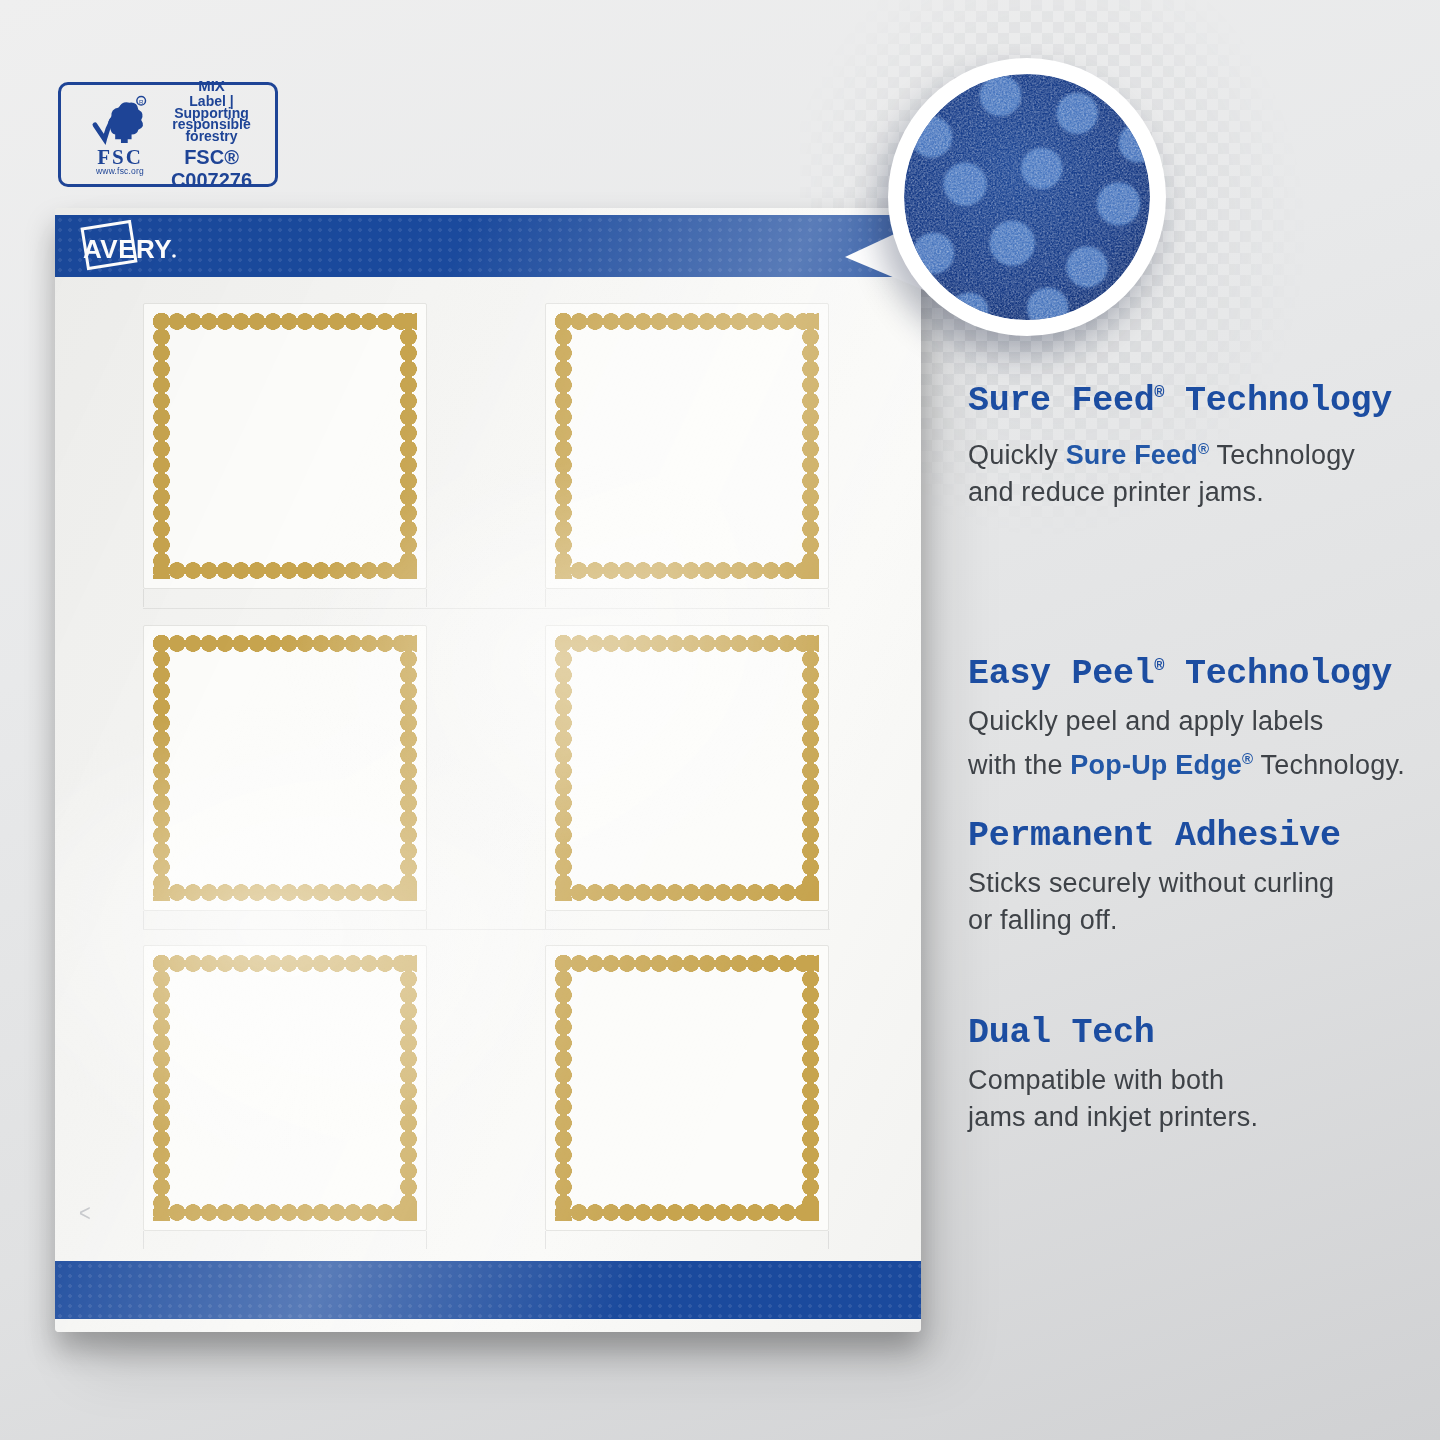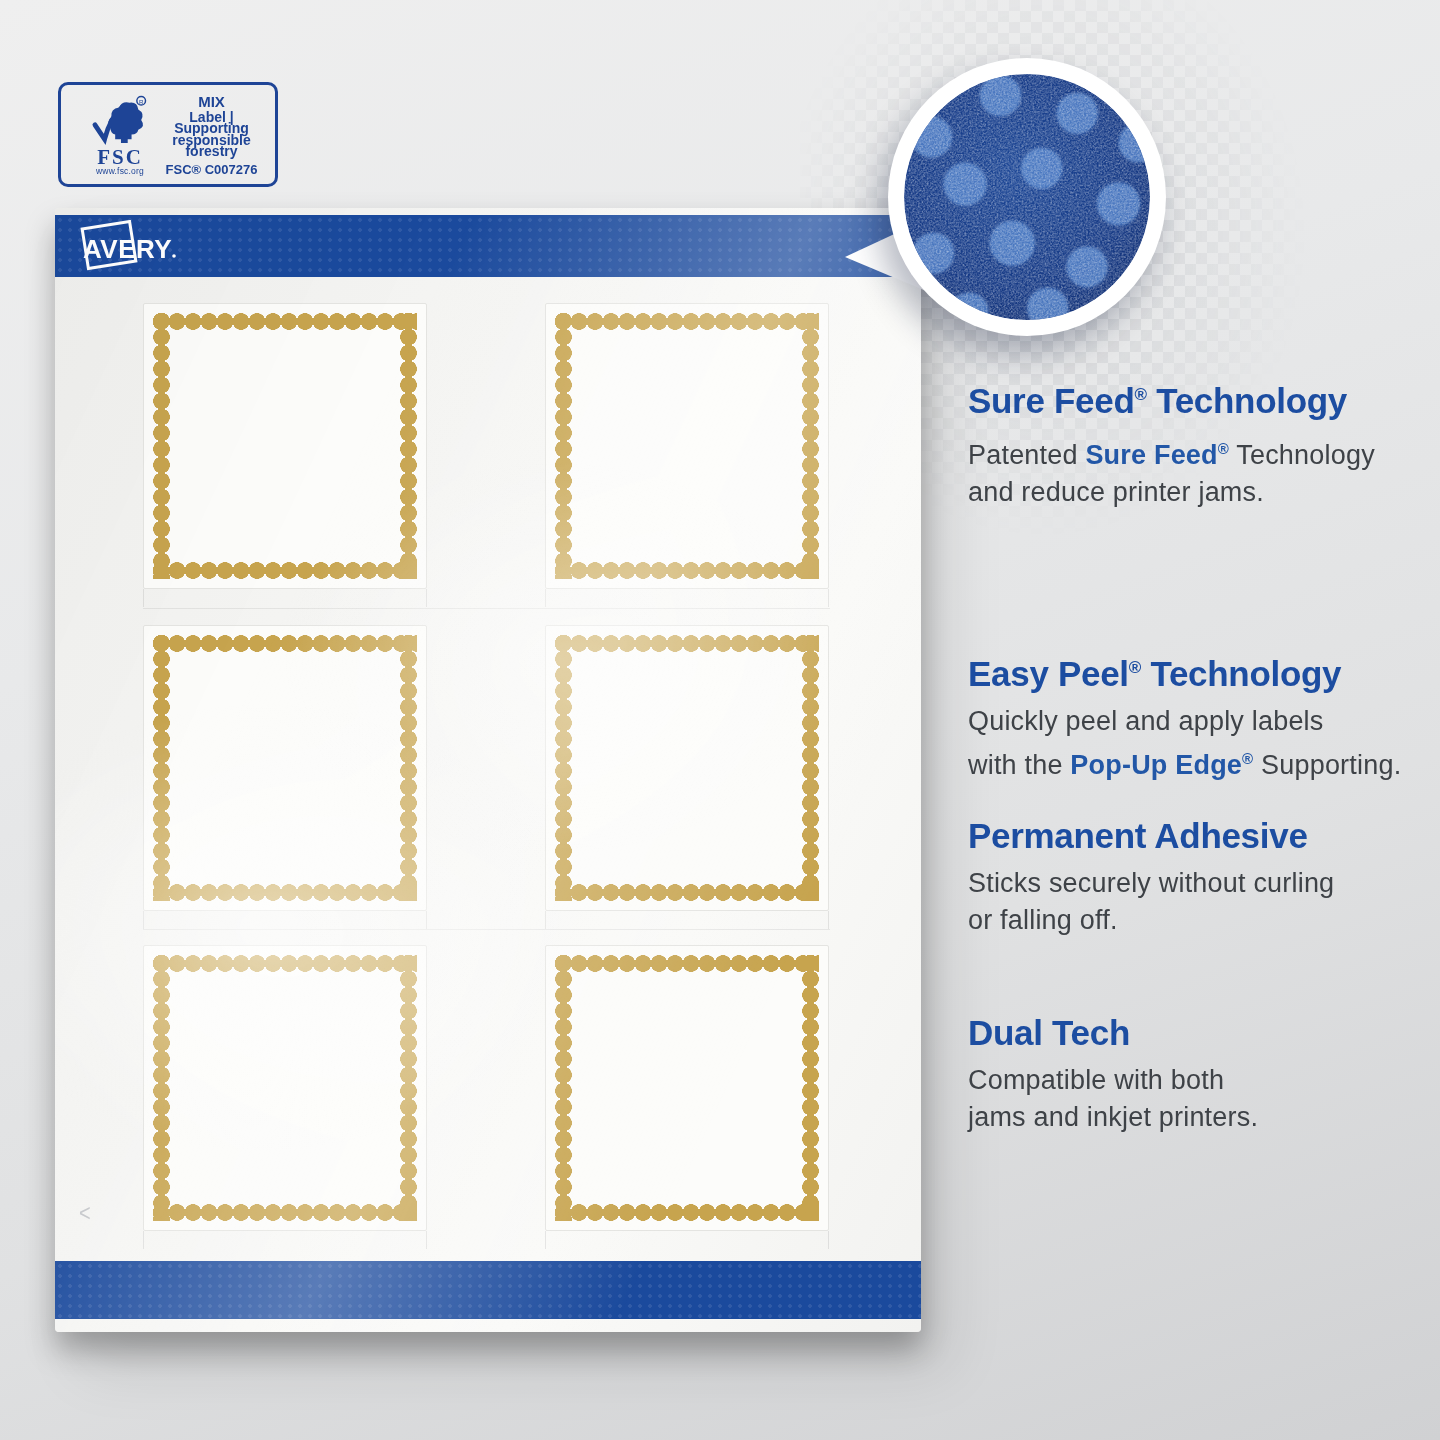--- a/index.html
+++ b/index.html
@@ -12,21 +12,21 @@
          mask-image:radial-gradient(ellipse 55% 45% at 38% 26%, #000 25%, transparent 75%);}
   
   .fsc-box{position:absolute;left:58px;top:82px;width:220px;height:105px;border:3px solid #1e4496;
          border-radius:10px;box-sizing:border-box;display:flex;align-items:center;color:#1e4496;}
   .fsc-left{width:88px;text-align:center;padding-left:15px;}
   .fsc-word{font-family:"Liberation Serif",serif;font-weight:700;font-size:21px;letter-spacing:2px;line-height:18px;margin-top:-2px;}
   .fsc-url{font-size:8.5px;letter-spacing:0.2px;}
   .fsc-right{flex:1;text-align:center;padding-right:16px;}
   .fsc-mix{font-weight:700;font-size:15px;margin-bottom:2px;}
   .fsc-line{font-weight:700;font-size:14px;line-height:11.5px;}
-  .fsc-cert{font-weight:700;font-size:13px;margin-top:4px;}
+  .fsc-cert{font-weight:700;font-size:20px;margin-top:4px;}
   
   .sheet{position:absolute;left:55px;top:208px;width:866px;height:1124px;border-radius:4px;
          background:linear-gradient(115deg,#f0f0ee 0%,#f6f6f4 45%,#fafaf8 70%,#f2f2f0 100%);
          box-shadow:0 18px 30px rgba(0,0,0,0.28), 26px 36px 60px rgba(0,0,0,0.10);}
   .sheet-gloss{position:absolute;inset:0;z-index:5;pointer-events:none;border-radius:inherit;
          background:radial-gradient(ellipse 480px 360px at 24% 64%, rgba(255,255,255,0.55), transparent 62%),
                     radial-gradient(ellipse 420px 300px at 58% 40%, rgba(255,255,255,0.35), transparent 65%),
                     linear-gradient(115deg, rgba(0,0,0,0.02), transparent 30%, rgba(255,255,255,0.28) 55%, transparent 78%);}
   .bar{position:absolute;left:0;right:0;background-color:#1b4a9d;z-index:3;
        background-image:radial-gradient(circle 2px at 50% 50%, rgba(255,255,255,0.09) 97%, transparent 100%);
@@ -66,21 +66,21 @@
         background:#fff;z-index:9;box-shadow:-10px 18px 32px rgba(15,25,55,0.30);}
   .mag-inner{position:absolute;inset:16px;border-radius:50%;overflow:hidden;}
   .mag-inner svg{display:block;width:100%;height:100%;}
   
   #features{position:absolute;left:968px;top:0;width:478px;}
   .feature{position:absolute;left:0;}
   .feature:nth-of-type(1){top:381px;}
   .feature:nth-of-type(2){top:654px;}
   .feature:nth-of-type(3){top:816px;}
   .feature:nth-of-type(4){top:1013px;}
-  .f-heading{margin:0 0 9px 0;font-size:35px;font-weight:700;color:#1c4da1;letter-spacing:-0.3px;}
+  .f-heading{margin:0 0 9px 0;font-size:35px;font-weight:700;color:#1c4da1;letter-spacing:-0.3px;font-family:Liberation Mono, monospace;}
   .f-heading sup{font-size:17px;}
   .f-line{font-size:27px;line-height:37px;color:#3e4247;letter-spacing:0.2px;}
   .f-line .blue{color:#2257a7;font-weight:600;}
   .f-line sup{font-size:15px;}
 </style>
 </head>
 <body>
 
 <div class="stage">
   <div class="checker"></div>
@@ -201,27 +201,27 @@
           </g>
           <rect width="250" height="250" filter="url(#fib)" opacity="0.45"></rect>
         </g>
       </svg>
     </div>
   </div>
 
   <div id="features">
       <section class="feature">
         <h2 class="f-heading"><span>Sure Feed</span><sup>®</sup><span> Technology</span></h2>
-        <div class="f-line"><span>Patented </span><span class="blue">Sure Feed</span><sup class="blue">®</sup><span> Technology</span></div>
+        <div class="f-line"><span>Quickly </span><span class="blue">Sure Feed</span><sup class="blue">®</sup><span> Technology</span></div>
         <div class="f-line"><span>and reduce printer jams.</span></div>
       </section>
       <section class="feature">
         <h2 class="f-heading"><span>Easy Peel</span><sup>®</sup><span> Technology</span></h2>
         <div class="f-line"><span>Quickly peel and apply labels</span></div>
-        <div class="f-line"><span>with the </span><span class="blue">Pop-Up Edge</span><sup class="blue">®</sup><span> Supporting.</span></div>
+        <div class="f-line"><span>with the </span><span class="blue">Pop-Up Edge</span><sup class="blue">®</sup><span> Technology.</span></div>
       </section>
       <section class="feature">
         <h2 class="f-heading"><span>Permanent Adhesive</span></h2>
         <div class="f-line"><span>Sticks securely without curling</span></div>
         <div class="f-line"><span>or falling off.</span></div>
       </section>
       <section class="feature">
         <h2 class="f-heading"><span>Dual Tech</span></h2>
         <div class="f-line"><span>Compatible with both</span></div>
         <div class="f-line"><span>jams and inkjet printers.</span></div>

